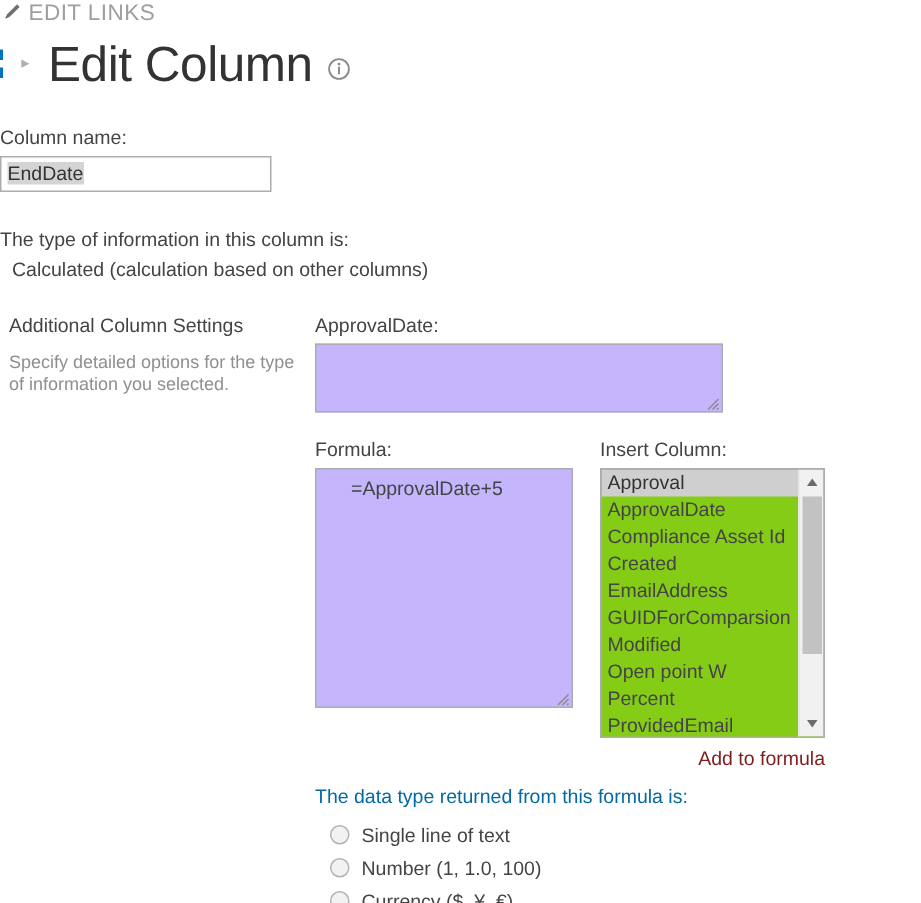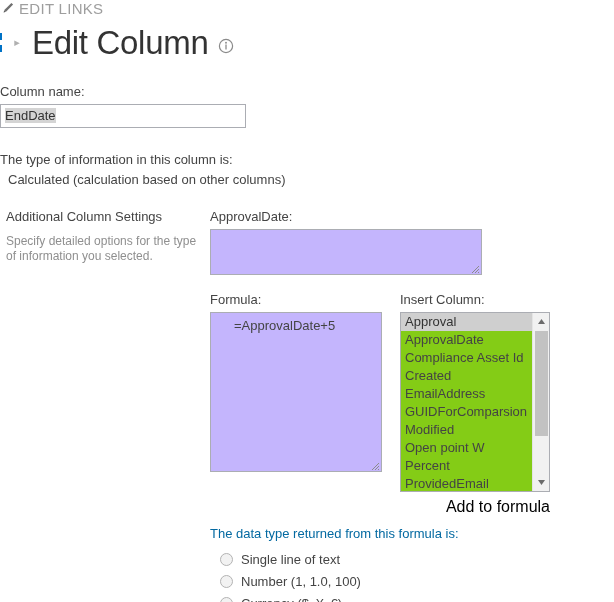--- a/index.html
+++ b/index.html
@@ -126,21 +126,21 @@
     line-height: 15px;
     margin: 0;
   }
 
   .field-label {
     font-size: 13px;
     color: #444444;
     margin-bottom: 5px;
   }
   .input-faux {
-    width: 246px;
+    width: 181px;
     height: 24px;
     border: 1px solid #abadb3;
     background: #ffffff;
     font-size: 13px;
     color: #333333;
     line-height: 22px;
     padding-left: 4px;
     overflow: hidden;
     white-space: nowrap;
   }
@@ -229,22 +229,22 @@
     height: 105px;
     background: #c2c2c2;
   }
 
   .add-formula-row {
     width: 340px;
     text-align: right;
     margin-top: 6px;
   }
   .link-blue {
-    color: #000000;
-    font-size: 16px;
+    color: #7f1d1d;
+    font-size: 13px;
     text-decoration: none;
     cursor: pointer;
   }
 
   
   .radio-intro {
     font-size: 13px;
     color: #0369a1;
     margin-top: 10px;
     margin-bottom: 7px;

